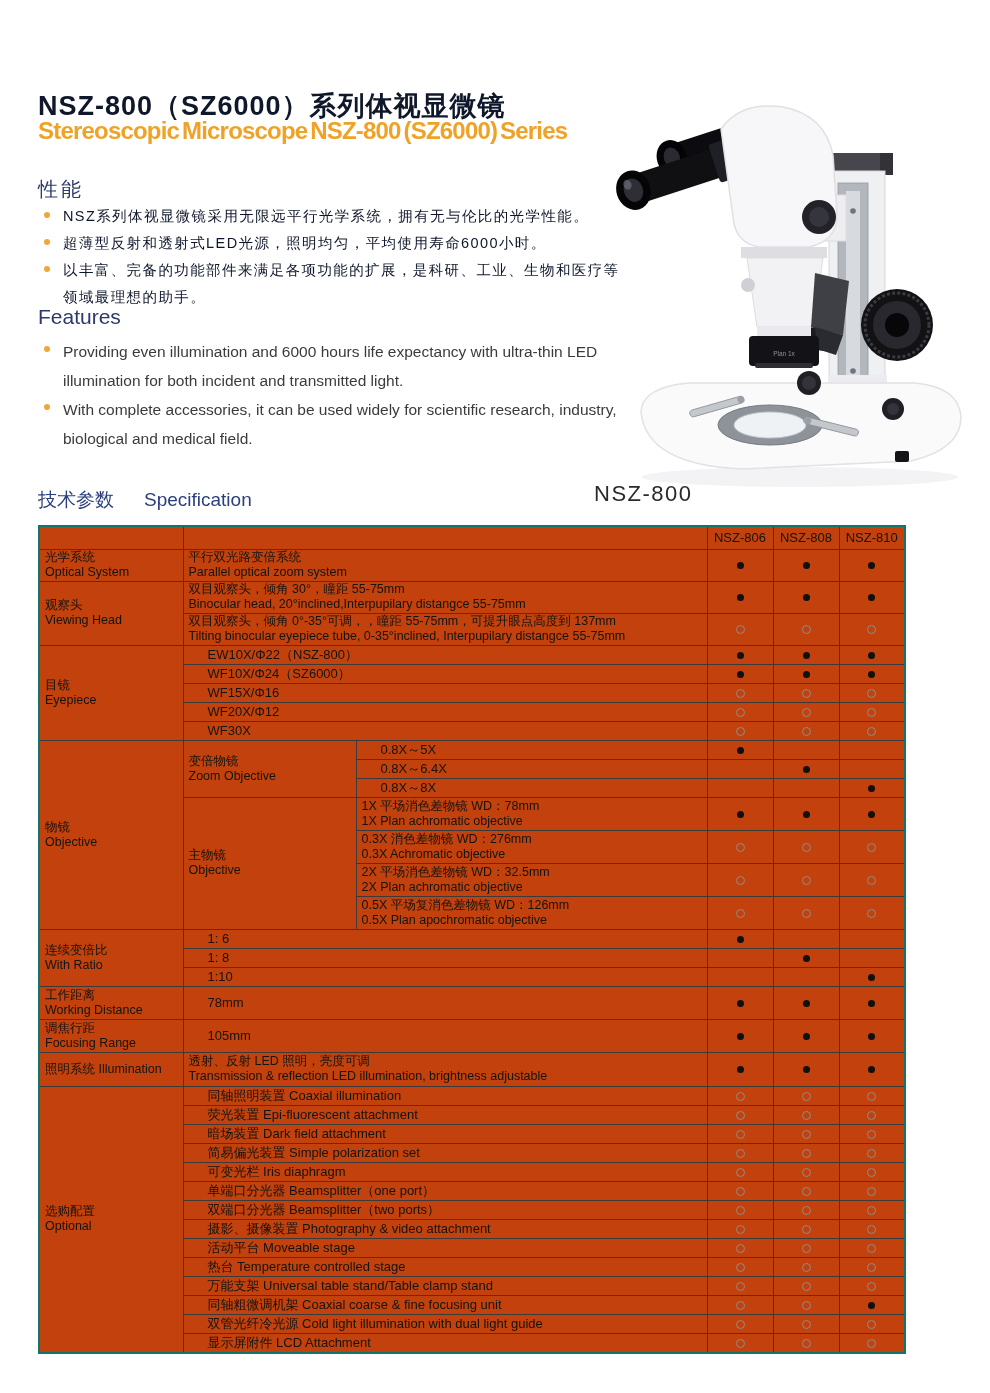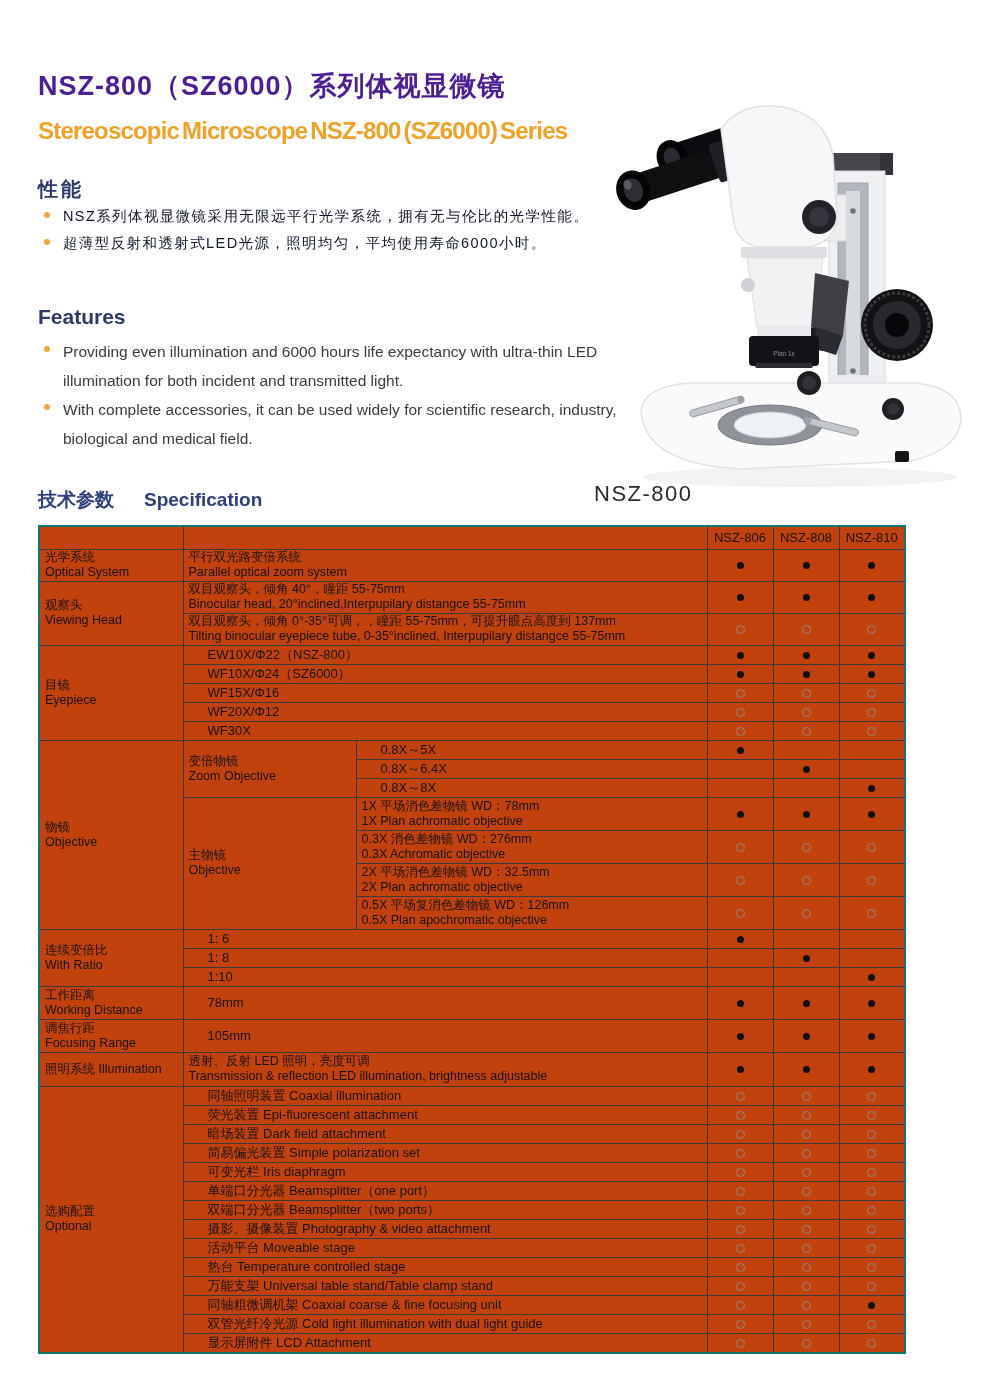--- a/index.html
+++ b/index.html
@@ -1,27 +1,27 @@
 <!DOCTYPE html>
 <html><head>
 <meta charset="utf-8">
 <style>
   * { margin:0; padding:0; box-sizing:border-box; }
   html,body { background:#ffffff; }
   body { font-family:"Liberation Sans","DejaVu Sans",sans-serif; color:#333; }
   #page { position:relative; width:990px; height:1393px; background:#fff; overflow:hidden; }
 
   
-  .title-zh { position:absolute; left:38px; top:68px; font-size:27px; font-weight:bold;
-              color:#4c1d95; letter-spacing:1px; white-space:nowrap; }
+  .title-zh { position:absolute; left:38px; top:88px; font-size:27px; font-weight:bold;
+              color:#0f172a; letter-spacing:1px; white-space:nowrap; }
   .title-en { position:absolute; left:38px; top:117px; font-size:24px; font-weight:bold;
               color:#F0A226; letter-spacing:-0.8px; word-spacing:-3px; white-space:nowrap; }
 
   
-  .h-navy { position:absolute; left:38px; font-weight:bold; color:#2B3A6B; }
+  .h-navy { position:absolute; left:38px; font-weight:normal; color:#2B3A6B; }
   #perf-h { top:176px; font-size:20px; letter-spacing:3px; }
   #feat-h { top:305px; font-size:21px; letter-spacing:0; }
   #spec-h { top:487px; font-size:19px; color:#2B3F7E; }
   #spec-h .en { margin-left:30px; }
 
   
   ul.blist { position:absolute; left:40px; list-style:none; }
   ul.blist li { position:relative; padding-left:23px; }
   ul.blist li::before { content:""; position:absolute; left:4px; top:9px; width:6px; height:6px;
                         border-radius:50%; background:#EFA63A; }
@@ -66,20 +66,21 @@
 
 <div id="page">
 
   <div class="title-zh">NSZ-800（SZ6000）系列体视显微镜</div>
   <div class="title-en">Stereoscopic Microscope NSZ-800 (SZ6000) Series</div>
 
   <div id="perf-h" class="h-navy">性能</div>
   <ul id="perf-list" class="blist">
     <li>NSZ系列体视显微镜采用无限远平行光学系统，拥有无与伦比的光学性能。</li>
     <li>超薄型反射和透射式LED光源，照明均匀，平均使用寿命6000小时。</li>
+    <li>以丰富、完备的功能部件来满足各项功能的扩展，是科研、工业、生物和医疗等领域最理想的助手。</li>
   </ul>
 
   <div id="feat-h" class="h-navy">Features</div>
   <ul id="feat-list" class="blist">
     <li>Providing even illumination and 6000 hours life expectancy with ultra-thin LED illumination for both incident and transmitted light.</li>
     <li>With complete accessories, it can be used widely for scientific research, industry, biological and medical field.</li>
   </ul>
 
   <div id="spec-h" class="h-navy">
     <span class="zh">技术参数</span><span class="en">Specification</span>
@@ -186,21 +187,21 @@
         <td class="mk m-s"></td>
         <td class="mk m-s"></td>
       </tr>
 
       <tr class="r32">
         <td rowspan="2">
           <div class="ln">观察头</div>
           <div class="ln">Viewing Head</div>
         </td>
         <td colspan="2">
-          <div class="ln">双目观察头，倾角 40°，瞳距 55-75mm</div>
+          <div class="ln">双目观察头，倾角 30°，瞳距 55-75mm</div>
           <div class="ln">Binocular head, 20°inclined,Interpupilary distangce 55-75mm</div>
         </td>
         <td class="mk m-s"></td>
         <td class="mk m-s"></td>
         <td class="mk m-s"></td>
       </tr>
       <tr class="r32">
         <td colspan="2">
           <div class="ln">双目观察头，倾角 0°-35°可调，，瞳距 55-75mm，可提升眼点高度到 137mm</div>
           <div class="ln">Tilting binocular eyepiece tube, 0-35°inclined, Interpupilary distangce 55-75mm</div>

